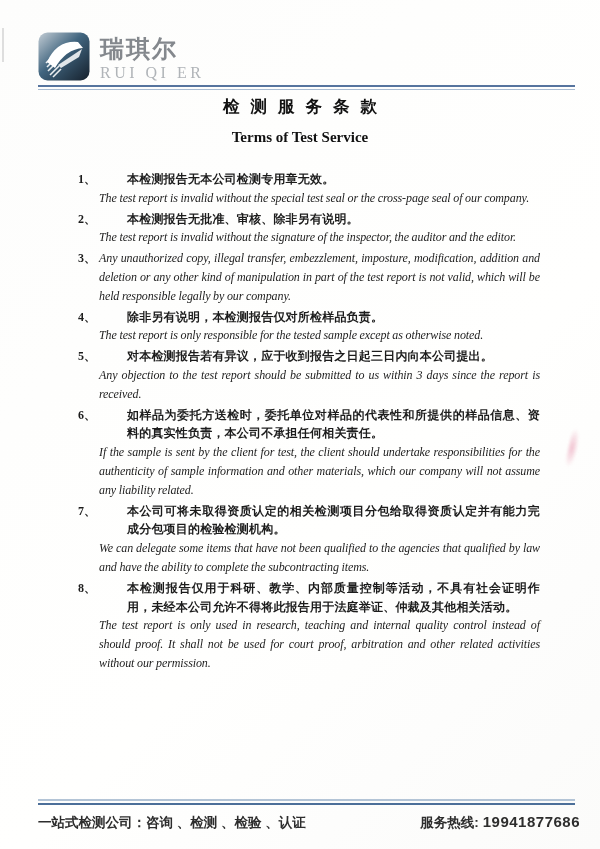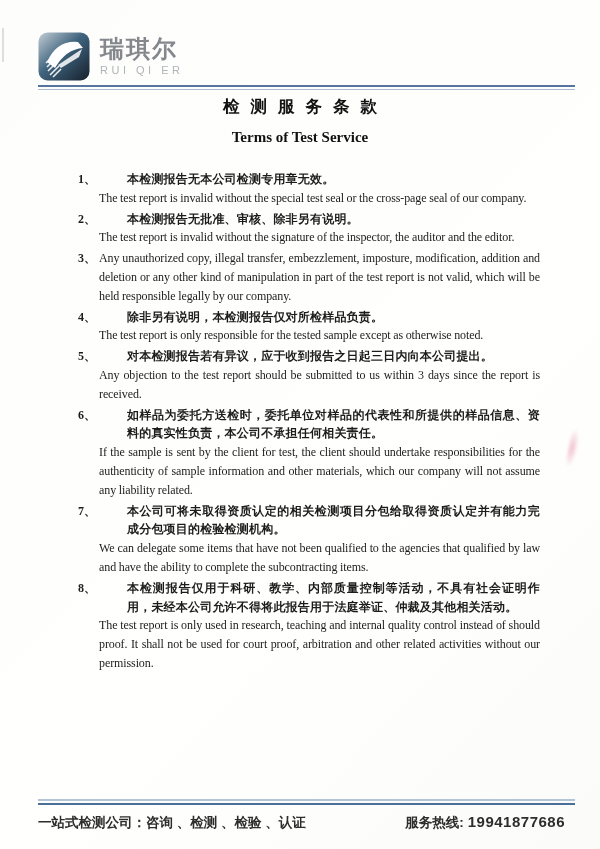--- a/index.html
+++ b/index.html
@@ -49,22 +49,22 @@
   }
   .brand-cn {
     font-family: "Liberation Sans", sans-serif;
     font-size: 24px;
     font-weight: 600;
     letter-spacing: 2px;
     color: #84888d;
     line-height: 1.15;
   }
   .brand-en {
-    font-family: Liberation Sans, sans-serif;
-    font-size: 11px;
+    font-family: Liberation Serif, serif;
+    font-size: 16px;
     letter-spacing: 3.5px;
     color: #b0b4b8;
     margin-top: 1px;
   }
   .header-rule {
     position: absolute;
     left: 38px; right: 25px; top: 85px;
     height: 6px;
     background: linear-gradient(#56749e 0, #56749e 2.5px,
                                 transparent 2.5px, transparent 4px,
@@ -110,35 +110,36 @@
     font-weight: 600;
     text-align: justify;
     letter-spacing: .2px;
     margin-left: 28px;
   }
   .en {
     font-weight: 500;
     text-align: justify;
     letter-spacing: -0.1px;
     word-spacing: -0.2px;
+    font-style: italic;
   }
 
   
   .footer-rule {
     position: absolute;
     left: 38px; right: 25px; top: 799px;
     height: 7px;
     background: linear-gradient(#b3c4d6 0, #b3c4d6 1.5px,
                                 transparent 1.5px, transparent 3.5px,
                                 #4c6f99 3.5px, #4c6f99 6px,
                                 transparent 6px);
   }
   .footer {
     position: absolute;
-    left: 38px; right: 35px; top: 813px;
+    left: 38px; right: 20px; top: 813px;
     display: flex;
     justify-content: space-between;
     align-items: baseline;
     font-family: "Liberation Sans", sans-serif;
     font-weight: 700;
     font-size: 13.5px;
     color: #2d2d2d;
   }
   .hotline { display: flex; align-items: baseline; gap: 4px; }
   .hotline-number { font-size: 15px; letter-spacing: .5px; }

